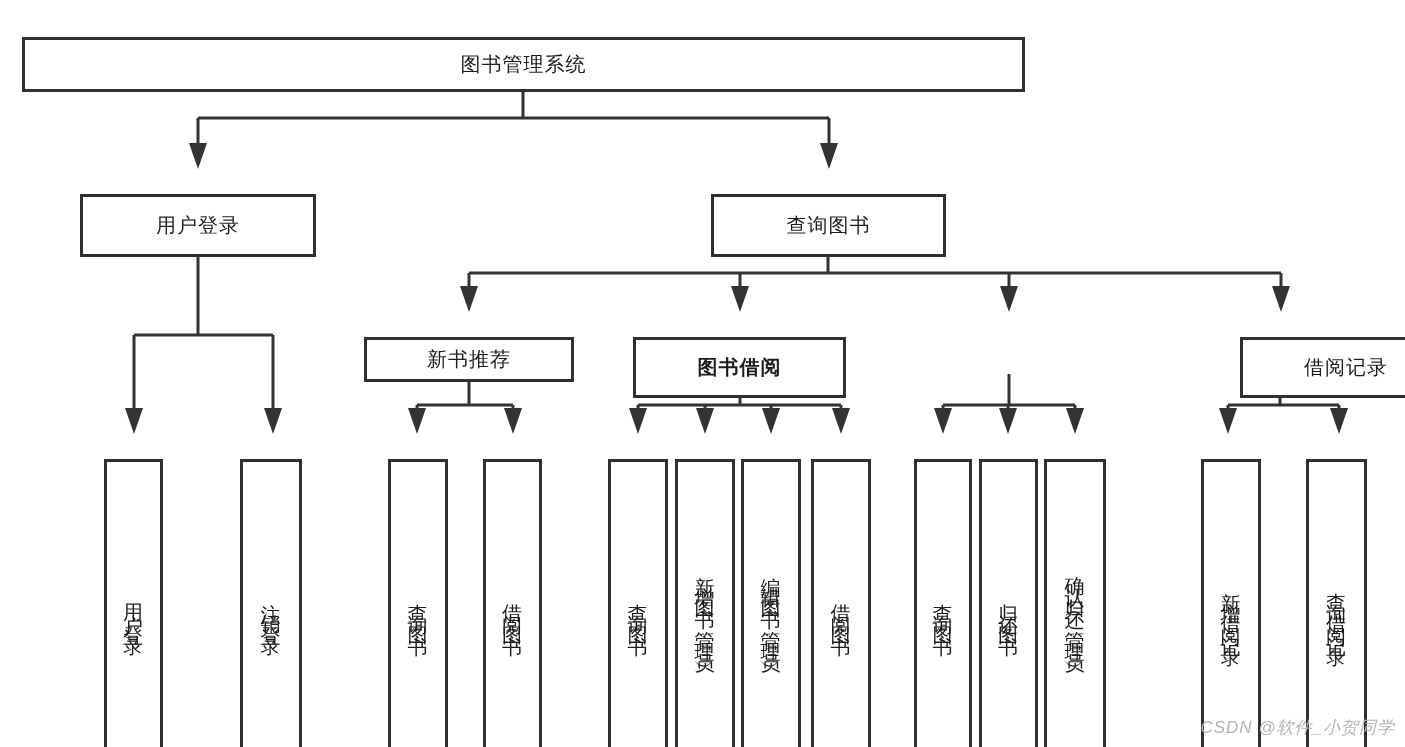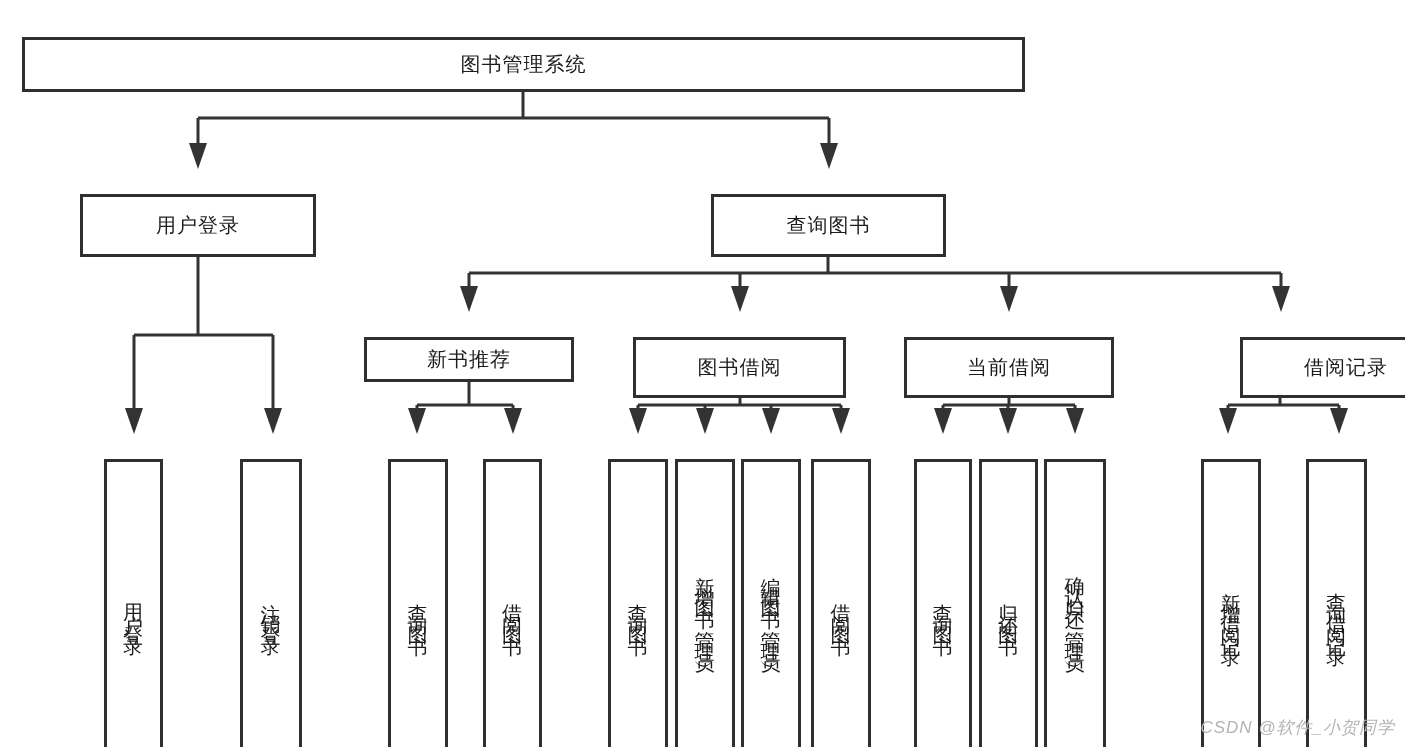--- a/index.html
+++ b/index.html
@@ -86,22 +86,21 @@
       <polygon class="arrow" points="1330,408 1348,408 1339,434"></polygon>
     </g>
   </svg>
 
   <div class="box h" style="left:22px;top:13px;width:1003px;height:55px;">图书管理系统</div>
 
   <div class="box h" style="left:80px;top:170px;width:236px;height:63px;">用户登录</div>
   <div class="box h" style="left:711px;top:170px;width:235px;height:63px;">查询图书</div>
 
   <div class="box h" style="left:364px;top:313px;width:210px;height:45px;">新书推荐</div>
-  <div class="box h" style="left:633px;top:313px;width:213px;height:61px;">图书借阅</div>
-  <div class="box h" style="left:904px;top:313px;width:210px;height:61px;">当前借阅</div>
+  <div class="box h" style="left:633px;top:313px;width:213px;height:61px;font-weight:bold;">图书借阅</div>
   <div class="box h" style="left:1240px;top:313px;width:212px;height:61px;">借阅记录</div>
 
   <div class="box v" style="left:104px;top:435px;width:59px;height:302px;">用户登录</div>
   <div class="box v" style="left:240px;top:435px;width:62px;height:302px;">注销登录</div>
 
   <div class="box v" style="left:388px;top:435px;width:60px;height:302px;">查询图书</div>
   <div class="box v" style="left:483px;top:435px;width:59px;height:302px;">借阅图书</div>
 
   <div class="box v" style="left:608px;top:435px;width:60px;height:302px;">查询图书</div>
   <div class="box v" style="left:675px;top:435px;width:60px;height:302px;">新增图书（管理员）</div>

